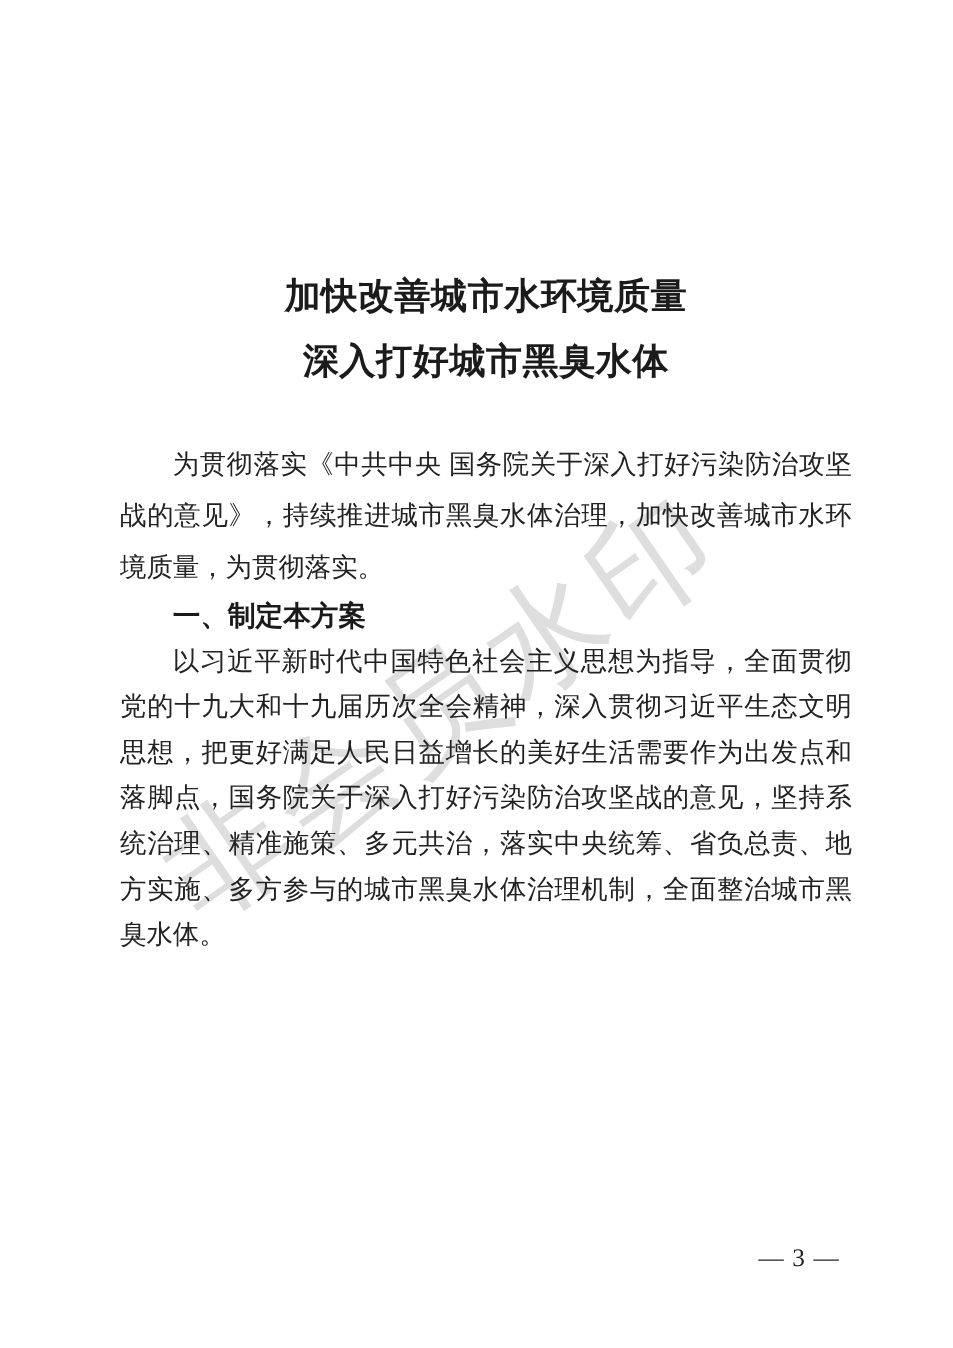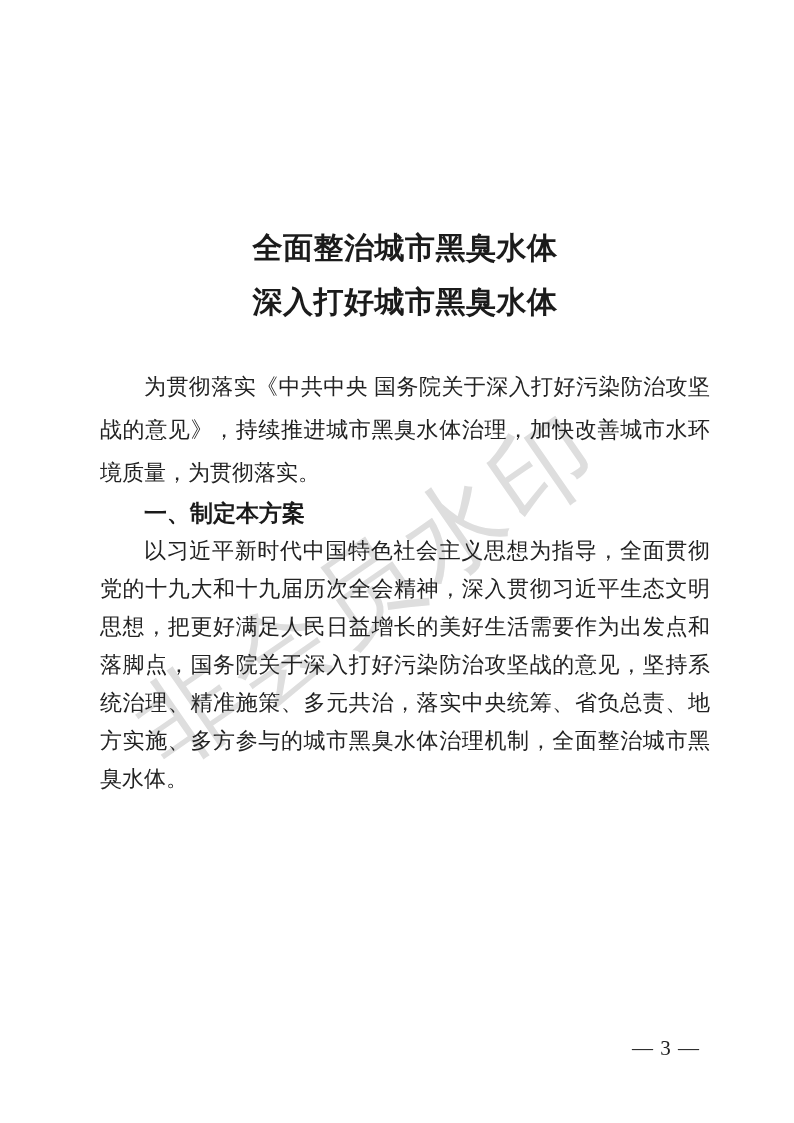--- a/index.html
+++ b/index.html
@@ -78,21 +78,21 @@
 </head>
 <body>
 
 <div class="page" style="background: rgb(255, 255, 255); color: rgb(34, 34, 34);">
 
   <div class="watermark" style="color: rgb(222, 222, 222);">非会员水印</div>
 
   <div class="content">
 
     <h1 class="doc-title">
-      <span class="title-line">全面整治城市黑臭水体</span>
+      <span class="title-line">加快改善城市水环境质量</span>
       <span class="title-line">深入打好城市黑臭水体</span>
     </h1>
 
     <p class="para">为贯彻落实《中共中央 国务院关于深入打好污染防治攻坚战的意见》，持续推进城市黑臭水体治理，加快改善城市水环境质量，为贯彻落实。</p>
 
     <h2 class="section-heading">一、制定本方案</h2>
 
     <p class="para tight">以习近平新时代中国特色社会主义思想为指导，全面贯彻党的十九大和十九届历次全会精神，深入贯彻习近平生态文明思想，把更好满足人民日益增长的美好生活需要作为出发点和落脚点，国务院关于深入打好污染防治攻坚战的意见，坚持系统治理、精准施策、多元共治，落实中央统筹、省负总责、地方实施、多方参与的城市黑臭水体治理机制，全面整治城市黑臭水体。</p>
 
 

